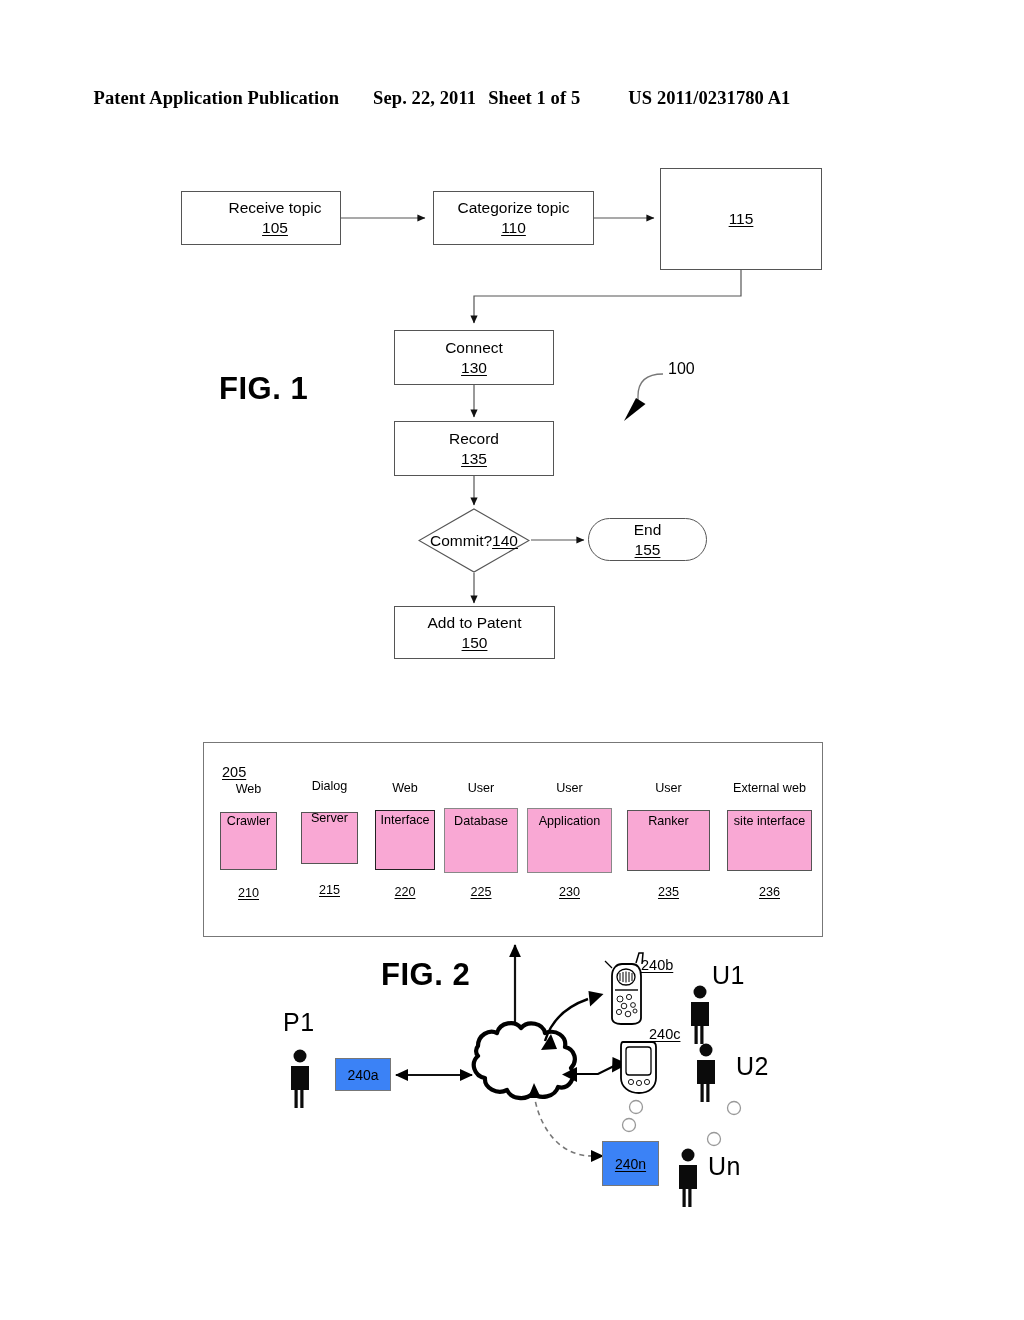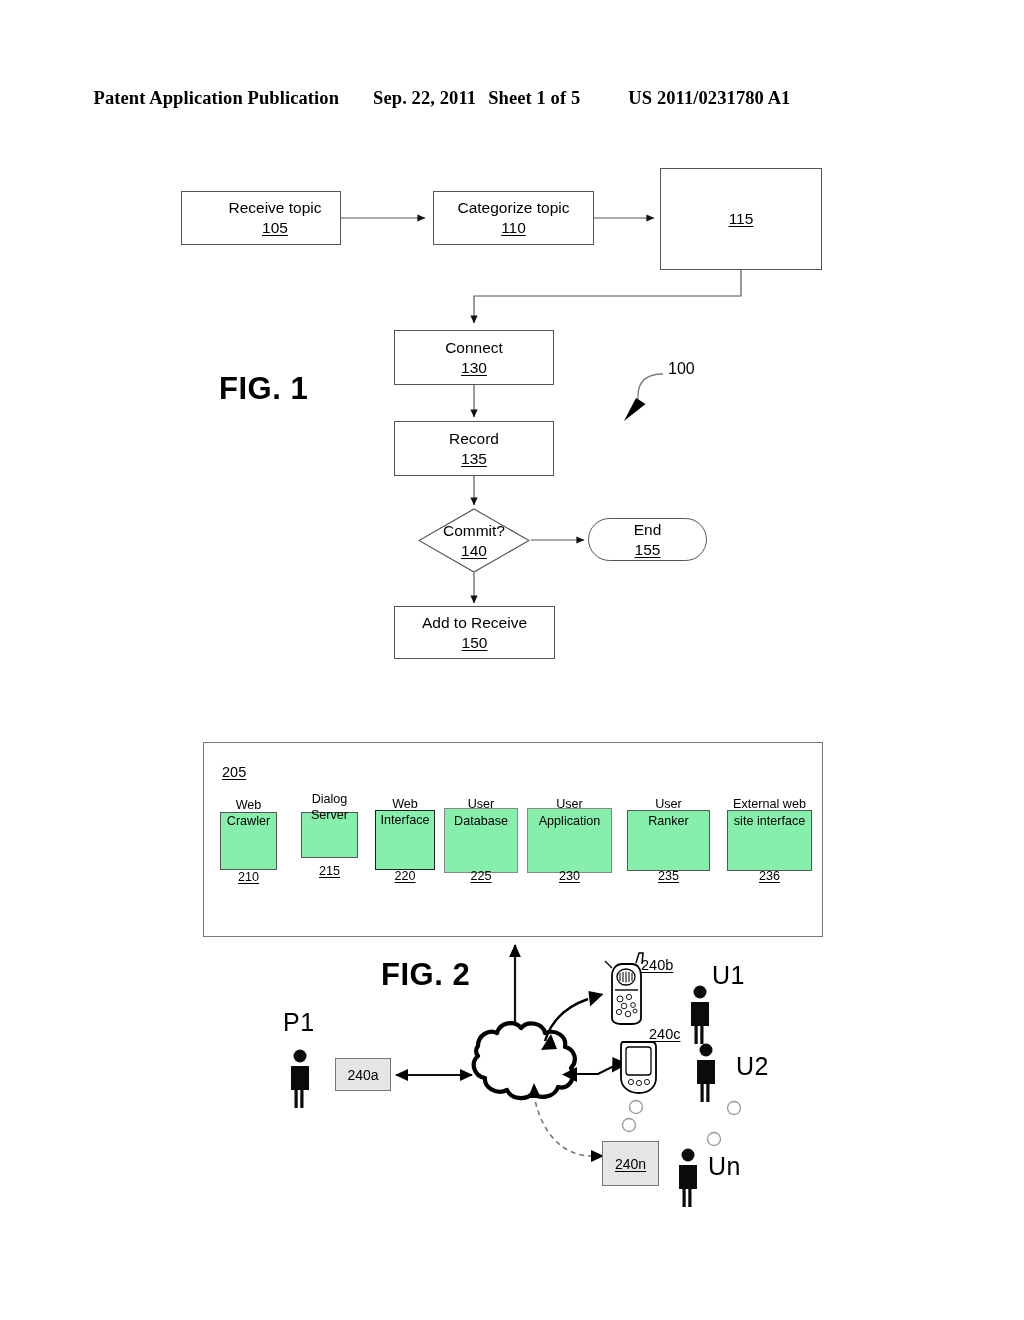--- a/index.html
+++ b/index.html
@@ -56,21 +56,21 @@
   .fbox .ref { text-decoration: underline; text-underline-offset: 1.5px; }
 
   .fbox.rounded { border-radius: 22px; }
 
   
   .diamond-wrap { position: absolute; }
   .diamond-label {
     position: absolute;
     left: 0; top: 0;
     width: 100%; height: 100%;
-    display: flex; flex-direction: column;
+    display: flex; flex-direction: row;
     align-items: center; justify-content: center;
     font-size: 15.5px; line-height: 1.28; text-align: center;
   }
   .diamond-label .ref { text-decoration: underline; text-underline-offset: 1.5px; }
 
   
   .fig-caption {
     position: absolute;
     font-family: "Liberation Sans", sans-serif;
     font-weight: bold;
@@ -99,38 +99,39 @@
     position: absolute;
     left: 222px; top: 764px;
     font-size: 14.5px;
     text-decoration: underline;
     text-underline-offset: 1.5px;
   }
   .module {
     position: absolute;
     box-sizing: border-box;
     border: 1.2px solid #555;
-    background: #86efac;
+    background: #f9a8d4;
     display: flex;
     flex-direction: column;
     align-items: center;
     justify-content: center;
     font-size: 12.6px;
     line-height: 1.3;
     text-align: center;
     white-space: nowrap;
+    gap: 16px;
   }
   .module .ref { text-decoration: underline; text-underline-offset: 1.5px; margin-top: 39px; }
 
   
   .netbox {
     position: absolute;
     box-sizing: border-box;
     border: 1.2px solid #777;
-    background: #e5e5e5;
+    background: #3b82f6;
     display: flex;
     align-items: center;
     justify-content: center;
     font-size: 14px;
   }
   .netbox.underlined span { text-decoration: underline; text-underline-offset: 1.5px; }
 
   
   .dev-label {
     position: absolute;
@@ -220,38 +221,38 @@
     <div class="ref">140</div>
   </div>
 </div>
 
 <div class="fbox rounded" style="left:588px; top:518px; width:119px; height:43px;">
   <div>End</div>
   <div class="ref">155</div>
 </div>
 
 <div class="fbox" style="left:394px; top:606px; width:161px; height:53px;">
-  <div>Add to Receive</div>
+  <div>Add to Patent</div>
   <div class="ref">150</div>
 </div>
 
 <div class="fig-caption" style="left:219px; top:371px;">FIG. 1</div>
 
 <div class="ref-callout" style="left:668px; top:360px;">100</div>
 
 <div id="sys-container"></div>
 <div id="sys-ref">205</div>
 
 <div class="module" style="left:220px; top:812px; width:57px; height:58px;">
   <div>Web</div>
   <div>Crawler</div>
   <div class="ref">210</div>
 </div>
 
-<div class="module" style="left:301px; top:812px; width:57px; height:46px;">
+<div class="module" style="left:301px; top:812px; width:57px; height:52px;">
   <div>Dialog</div>
   <div>Server</div>
   <div class="ref">215</div>
 </div>
 
 <div class="module" style="left:375px; top:810px; width:60px; height:60px; border-color:#222;">
   <div>Web</div>
   <div>Interface</div>
   <div class="ref">220</div>
 </div>

